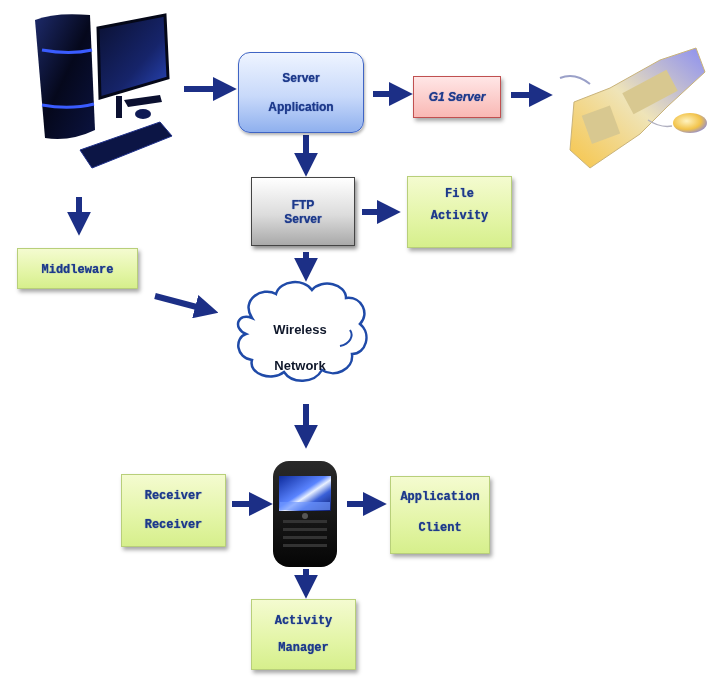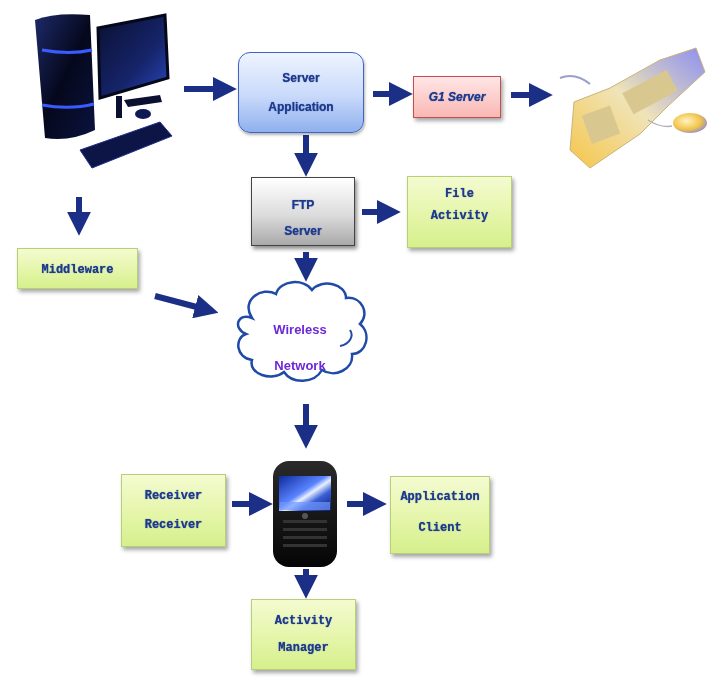--- a/index.html
+++ b/index.html
@@ -11,21 +11,21 @@
           text-shadow:0 0 1px #2c4aa0; }
   .green { background:linear-gradient(180deg,#f4fbd0 0%,#e3f5a6 60%,#d6ef8c 100%);
            border:1px solid #b8cf7a; box-shadow:2px 3px 4px rgba(0,0,0,0.35);font-family:Liberation Mono, monospace; }
   .blue { background:linear-gradient(180deg,#eef4ff 0%,#c8d9fa 55%,#8fb0ee 100%);
           border:1.5px solid #3f64c4; border-radius:12px; box-shadow:1px 2px 3px rgba(0,0,0,0.3); }
   .red { background:linear-gradient(180deg,#ffe6e6 0%,#f9b8b4 100%);
          border:1px solid #c05050; box-shadow:2px 3px 4px rgba(0,0,0,0.35);font-style:italic; }
   .gray { background:linear-gradient(180deg,#ffffff 0%,#dcdcdc 55%,#a9a9a9 100%);
           border:1px solid #444; box-shadow:2px 3px 4px rgba(0,0,0,0.45); }
   svg.layer { position:absolute; left:0; top:0; }
-  .cloud-label { position:absolute; color:#6d28d9; font-weight:bold; font-size:13px; text-align:center; }
+  .cloud-label { position:absolute; color:#0f172a; font-weight:bold; font-size:13px; text-align:center; }
 </style>
 </head>
 <body>
 
 <svg class="layer" width="721" height="681">
   <defs>
     <marker id="ah" markerWidth="4" markerHeight="4" refX="2.2" refY="2" orient="auto" markerUnits="strokeWidth">
       <path d="M0,0 L4,2 L0,4 Z" fill="#1c2f86"></path>
     </marker>
   </defs>
@@ -123,21 +123,21 @@
 
 <div class="node blue" style="left:238px;top:52px;width:126px;height:81px;padding:10px 0;">
   <span>Server</span>
   <span>Application</span>
 </div>
 
 <div class="node red" style="left:413px;top:76px;width:88px;height:42px;">
   <span>G1 Server</span>
 </div>
 
-<div class="node gray" style="left:251px;top:177px;width:104px;height:69px;padding:20px 0;gap:12px;">
+<div class="node gray" style="left:251px;top:177px;width:104px;height:69px;padding:20px 0;">
   <span>FTP</span>
   <span>Server</span>
 </div>
 
 <div class="node green" style="left:407px;top:176px;width:105px;height:72px;padding:6px 0 20px;">
   <span>File</span>
   <span>Activity</span>
 </div>
 
 <div class="node green" style="left:17px;top:248px;width:121px;height:41px;justify-content:flex-start;padding-top:14px;">

